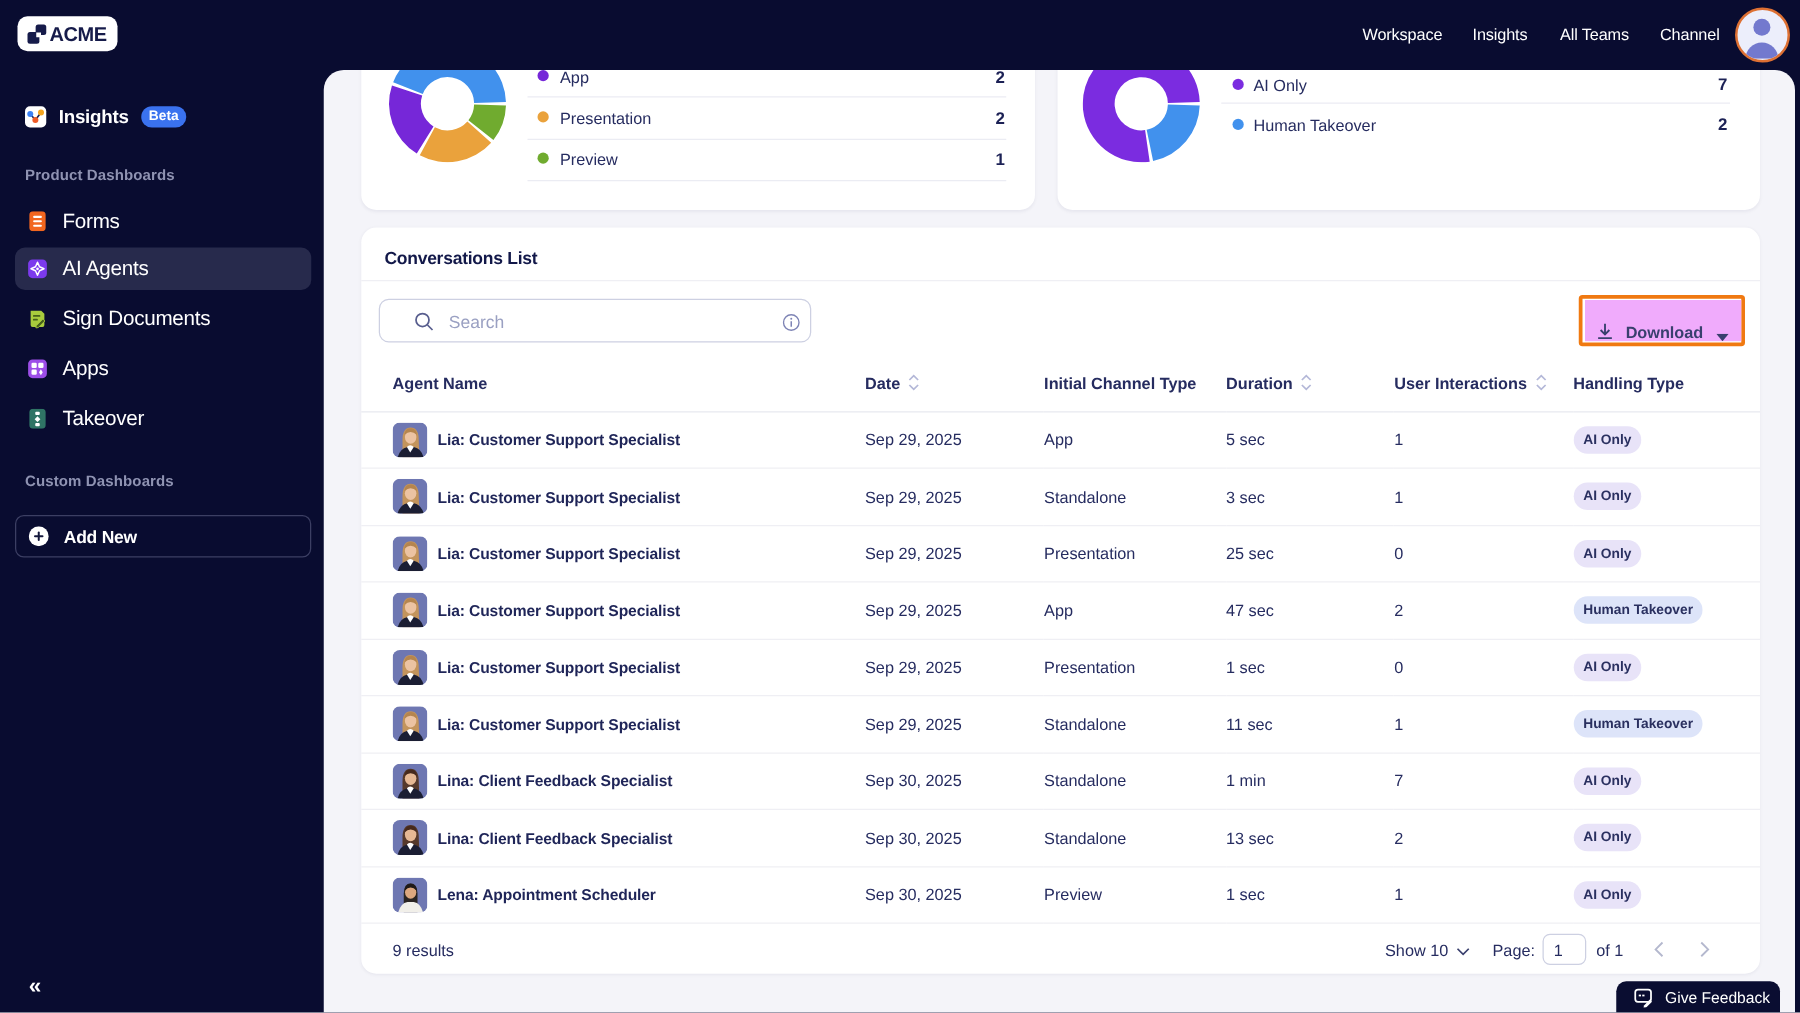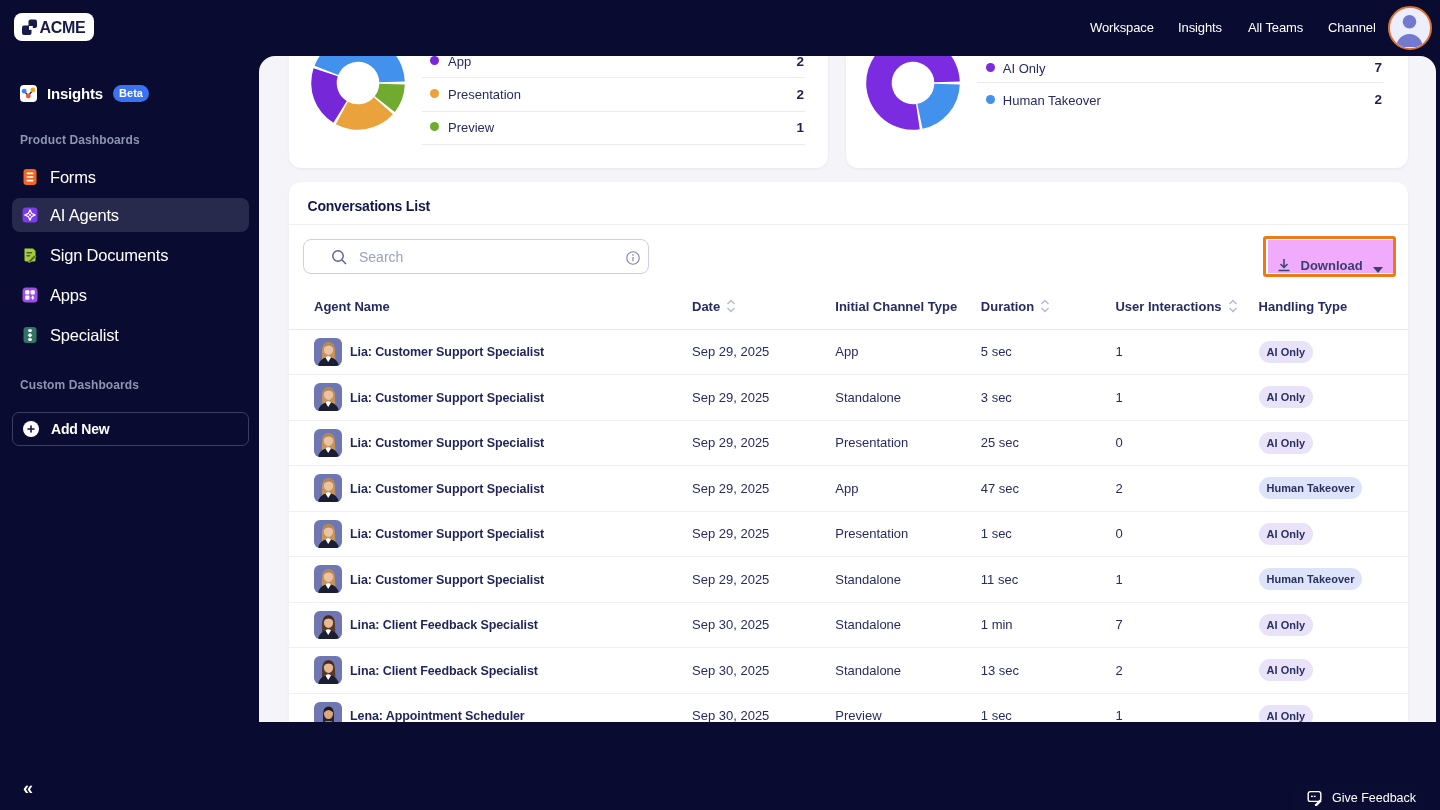--- a/index.html
+++ b/index.html
@@ -16,21 +16,21 @@
 
   
   #side { position:absolute; left:0; top:56px; width:259px; height:754px; color:#fff; }
   .side-label { position:absolute; left:20px; color:#8f93b2; font-size:12px; font-weight:700; letter-spacing:.1px; }
   .srow { position:absolute; left:12px; width:237px; height:34.5px; border-radius:8px; }
   .srow .sicon { position:absolute; left:10px; top:9.25px; width:16px; height:16px; }
   .srow .stext { position:absolute; left:38px; top:0; line-height:34.5px; font-size:16.5px; color:#fff; letter-spacing:-0.2px; }
   #row-ai { background:#272a4c; }
 
   
-  #panel { position:absolute; left:259px; top:56px; width:1177px; height:666px;
+  #panel { position:absolute; left:259px; top:56px; width:1177px; height:754px;
            background:#f4f4f9; border-radius:16px 16px 0 0; overflow:hidden; }
   .card { position:absolute; background:#fff; box-shadow:0 1px 3px rgba(20,20,60,.06); }
   #card1 { left:30px; top:-12px; width:539px; height:124px; border-radius:12px; }
   #card2 { left:587px; top:-12px; width:562px; height:124px; border-radius:12px; }
   #card3 { left:30px; top:126px; width:1119px; height:597px; border-radius:12px; }
 
   .donut { position:absolute; width:94px; height:94px; border-radius:50%; }
 
   .lrow { position:absolute; height:0; }
   .ldot { position:absolute; width:9px; height:9px; border-radius:50%; top:-4.5px; }
@@ -145,21 +145,21 @@
     <div class="stext">Apps</div>
   </div>
 
   <div class="srow" style="top:262px;">
     <svg class="sicon" viewBox="0 0 16 16">
         <rect x="1.5" y="0" width="13" height="16" rx="3" fill="#2f7465"></rect>
       <rect x="6.2" y="2.3" width="3.6" height="2.6" rx="0.8" fill="#fff"></rect>
       <path d="M8 6 L10.3 8.3 L8 10.6 L5.7 8.3 Z" fill="#fff"></path>
       <rect x="6.2" y="11.3" width="3.6" height="2.6" rx="0.8" fill="#fff"></rect>
       </svg>
-    <div class="stext">Specialist</div>
+    <div class="stext">Takeover</div>
   </div>
 
   <div class="side-label" style="top:322px;">Custom Dashboards</div>
 
   <div class="srow" style="top:356px; height:34px; border:1px solid #3c3f63; border-radius:7px;">
     <svg class="sicon" style="top:8px;" viewBox="0 0 16 16">
         <circle cx="8" cy="8" r="8" fill="#fff"></circle>
       <rect x="4.2" y="7.2" width="7.6" height="1.6" rx="0.8" fill="#14183c"></rect>
       <rect x="7.2" y="4.2" width="1.6" height="7.6" rx="0.8" fill="#14183c"></rect>
       </svg>

